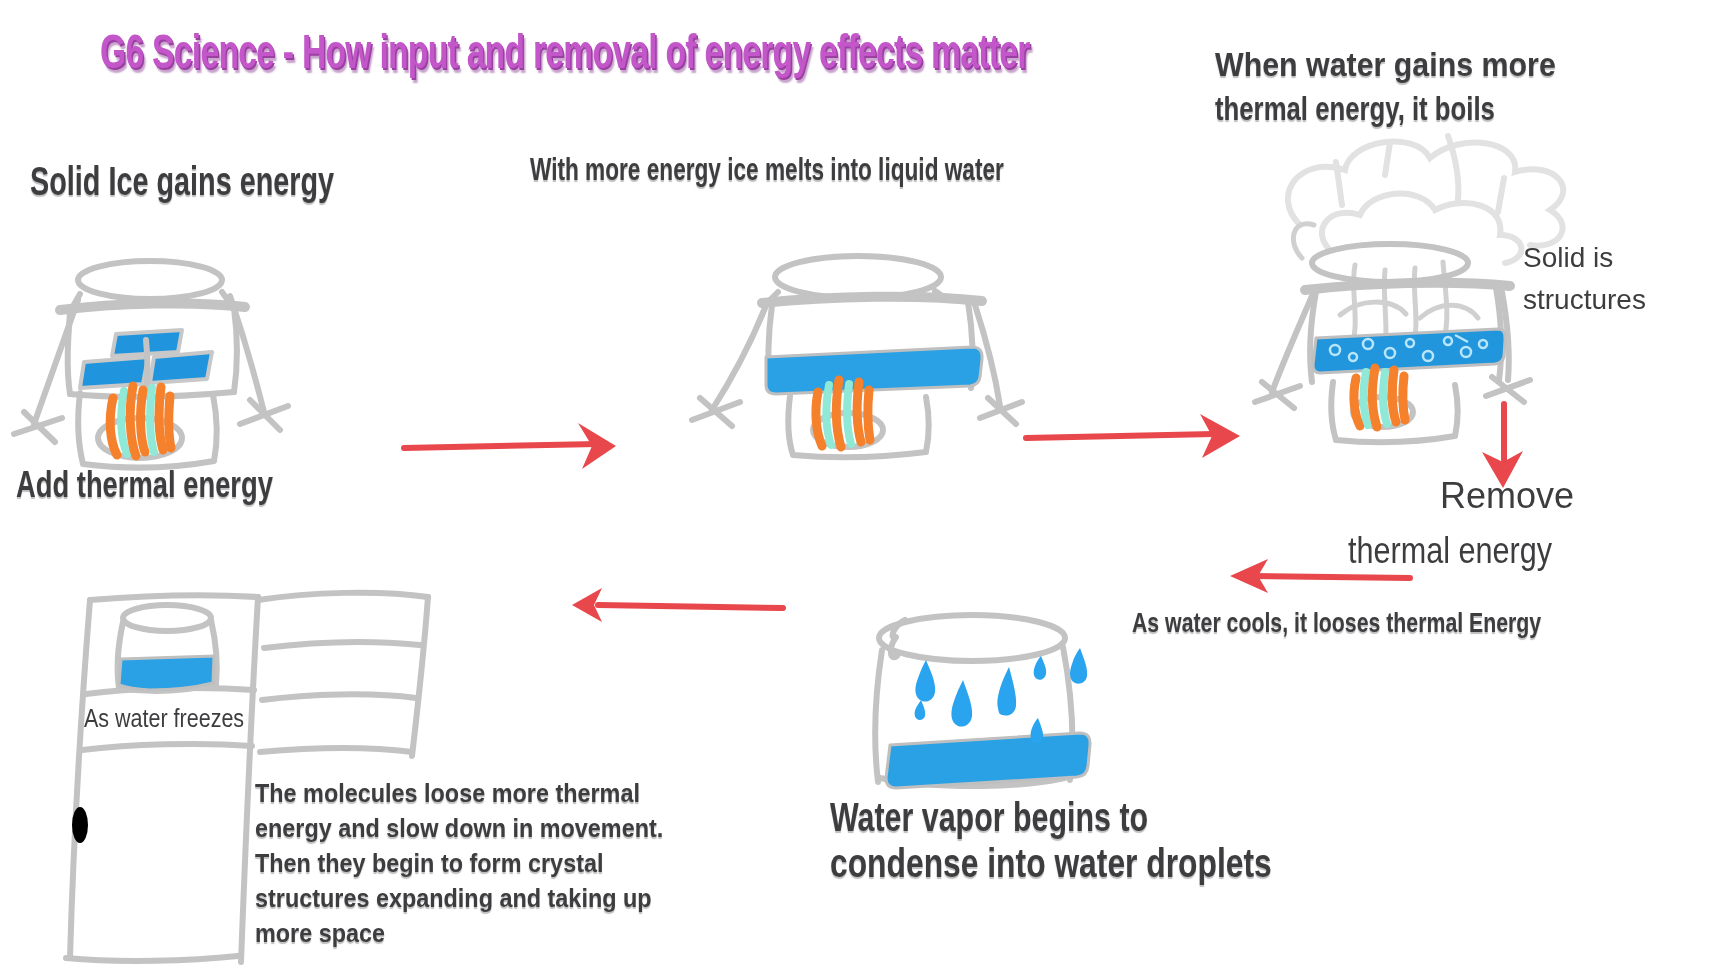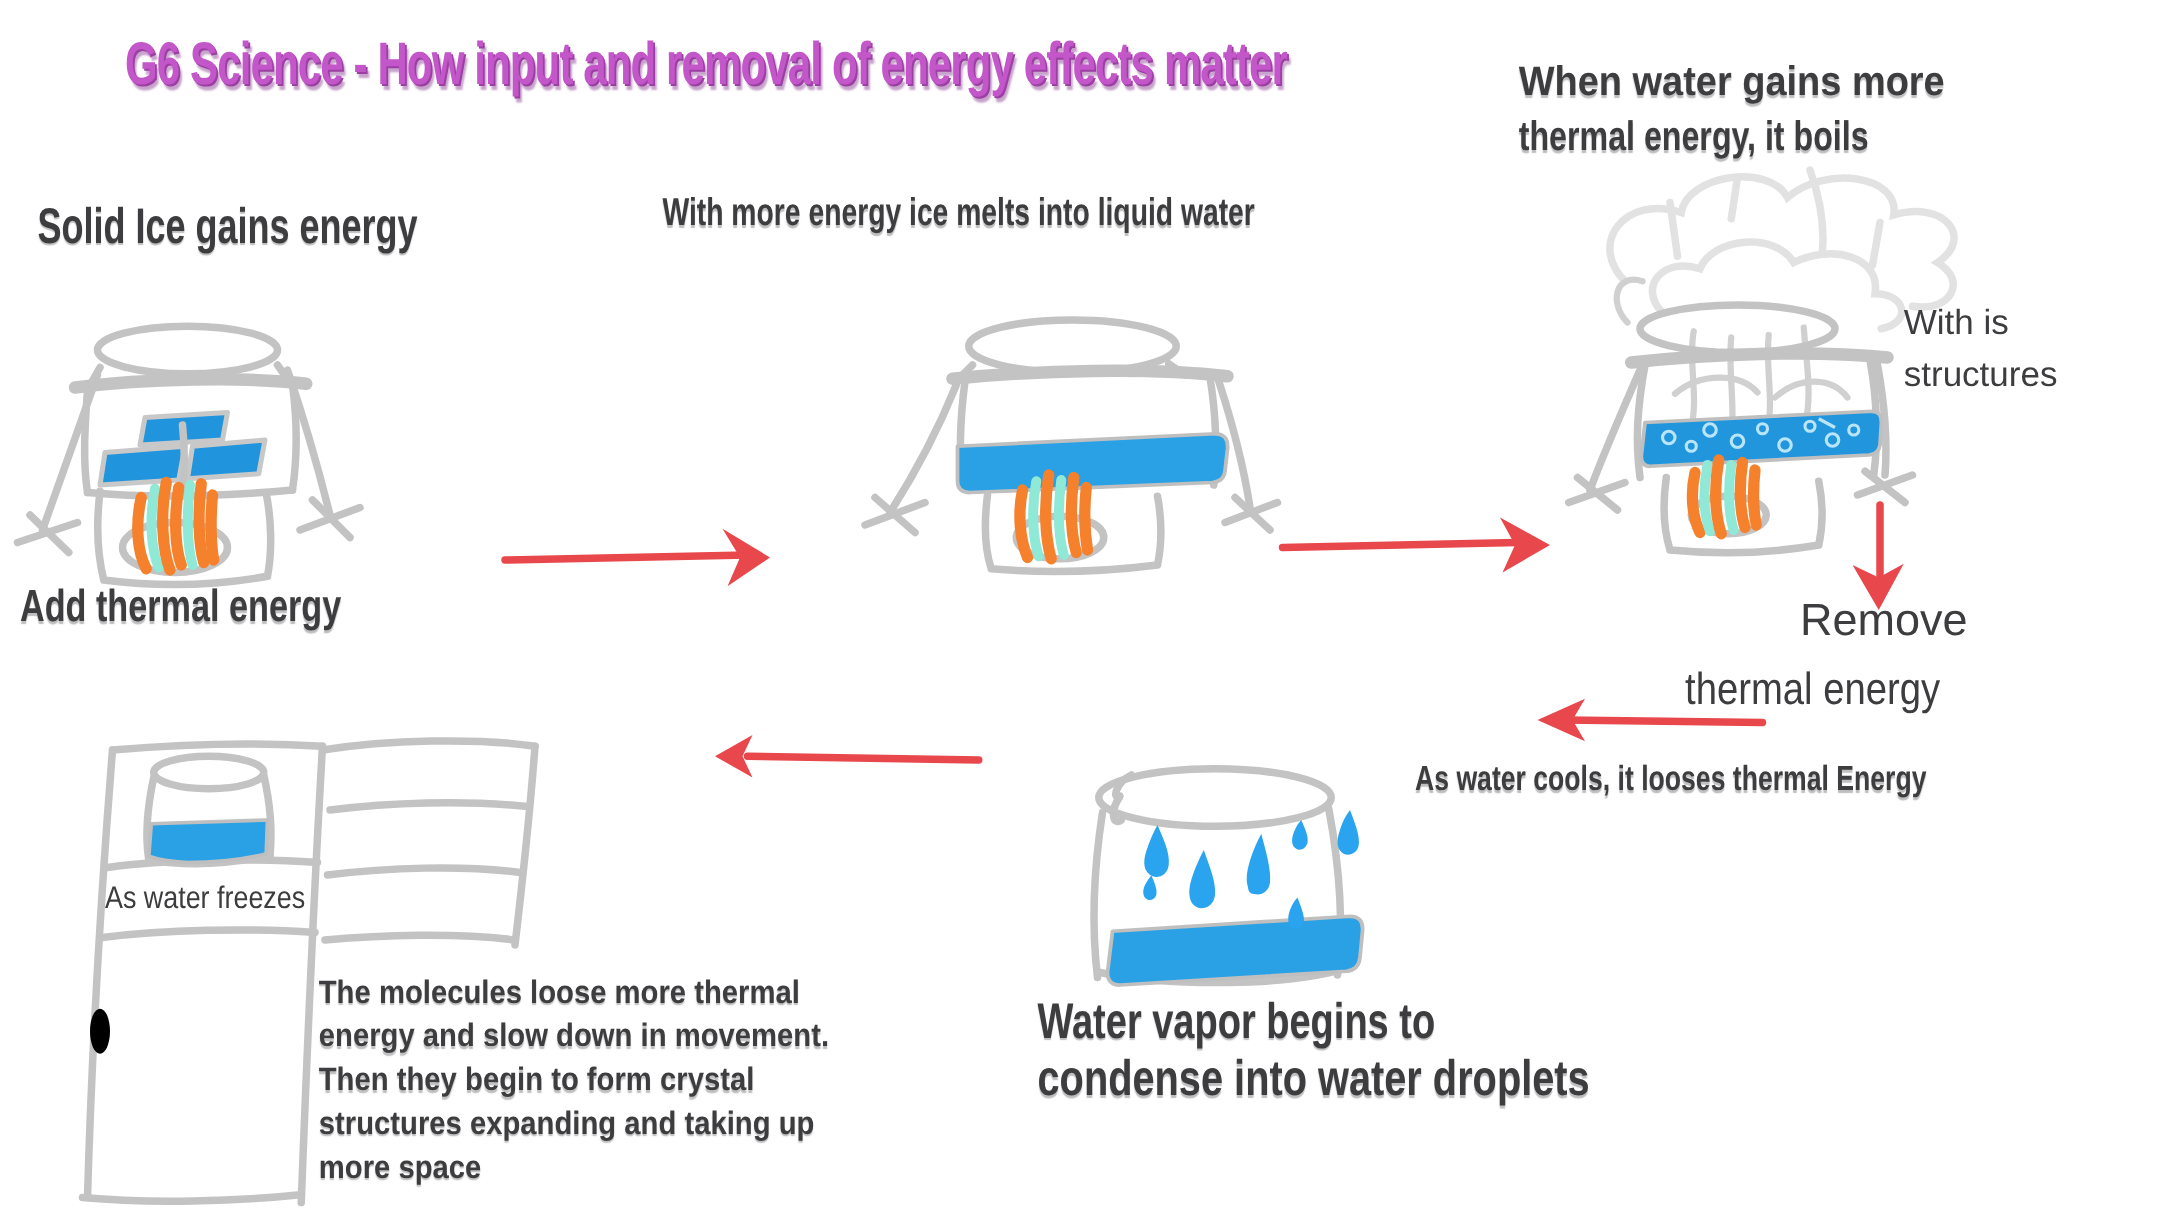--- a/index.html
+++ b/index.html
@@ -219,21 +219,21 @@
 
   <div class="t b" style="left:30px;top:158px;font-size:40px;transform:scaleX(0.72);">Solid Ice gains energy</div>
 
   <div class="t b" style="left:16px;top:464px;font-size:36px;transform:scaleX(0.76);">Add thermal energy</div>
 
   <div class="t b" style="left:530px;top:152px;font-size:31px;transform:scaleX(0.73);">With more energy ice melts into liquid water</div>
 
   <div class="t b" style="left:1215px;top:46px;font-size:33px;transform:scaleX(0.92);">When water gains more</div>
   <div class="t b" style="left:1215px;top:90px;font-size:33px;transform:scaleX(0.78);">thermal energy, it boils</div>
 
-  <div class="t r" style="left:1523px;top:242px;font-size:28px;">With is</div>
+  <div class="t r" style="left:1523px;top:242px;font-size:28px;">Solid is</div>
   <div class="t r" style="left:1523px;top:284px;font-size:28px;">structures</div>
 
   <div class="t r" style="left:1440px;top:475px;font-size:36px;">Remove</div>
   <div class="t r" style="left:1348px;top:530px;font-size:36px;transform:scaleX(0.85);">thermal energy</div>
 
   <div class="t b" style="left:1132px;top:607px;font-size:28px;transform:scaleX(0.76);">As water cools, it looses thermal Energy</div>
 
   <div class="t b" style="left:830px;top:794px;font-size:40px;transform:scaleX(0.76);">Water vapor begins to</div>
   <div class="t b" style="left:830px;top:840px;font-size:40px;transform:scaleX(0.795);">condense into water droplets</div>
 

